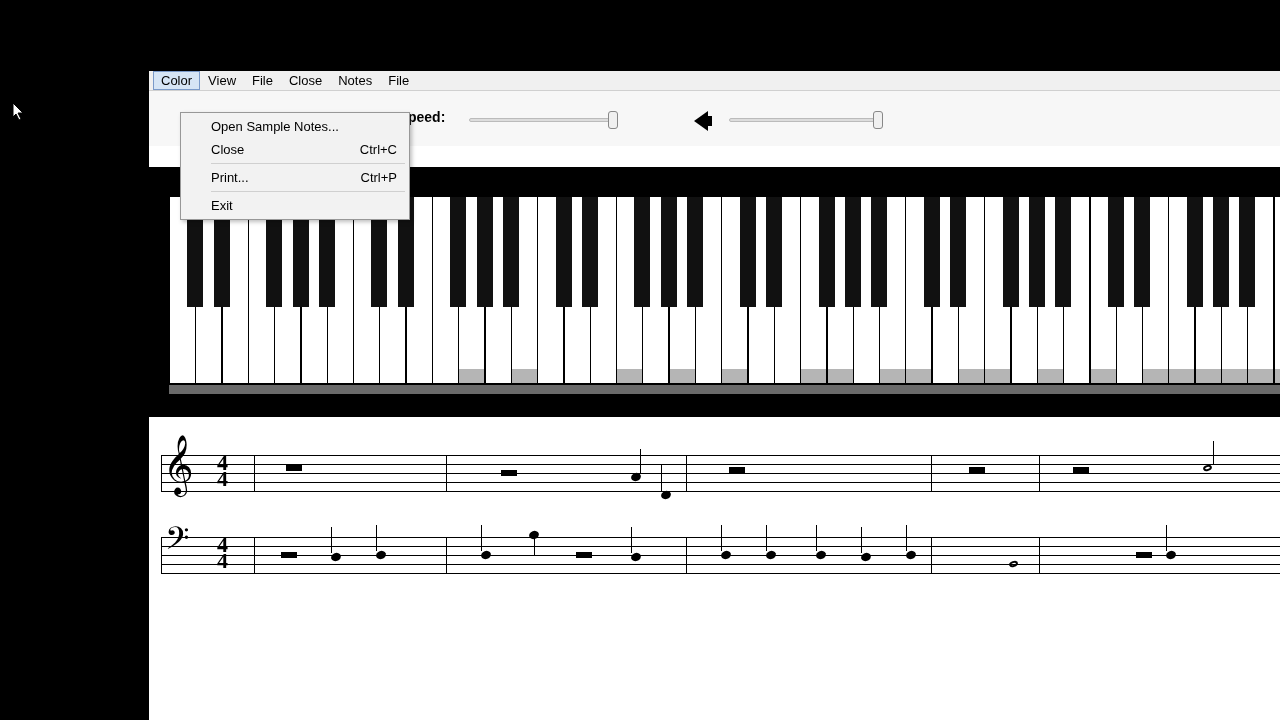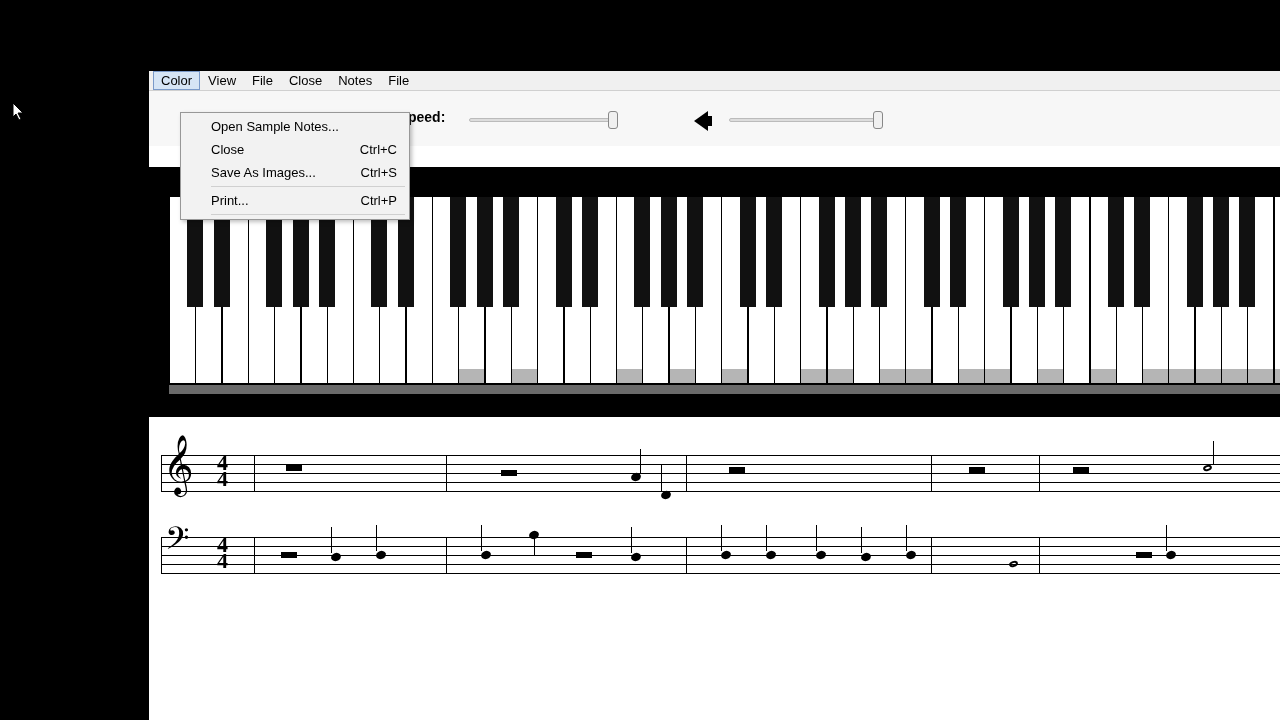--- a/index.html
+++ b/index.html
@@ -429,27 +429,27 @@
 
 <div class="dropdown" id="dropdown">
     <div class="dd-row">
       <span>Open Sample Notes...</span>
       <span></span>
     </div>
     <div class="dd-row">
       <span>Close</span>
       <span>Ctrl+C</span>
     </div>
-    <div class="dd-row">
-      <span>Save As Images...</span>
-      <span>Ctrl+S</span>
-    </div>
     <div class="dd-sep"></div>
     <div class="dd-row">
       <span>Print...</span>
       <span>Ctrl+P</span>
     </div>
     <div class="dd-sep"></div>
+    <div class="dd-row">
+      <span>Exit</span>
+      <span></span>
+    </div>
   </div>
 
 <svg class="cursor" width="16" height="22">
   <path d="M1 1 L1 15 L4 12 L7 18 L9 17 L6 11 L11 11 Z" fill="#fff" stroke="#000" stroke-width="1"></path>
 </svg>
 
 </body></html>

